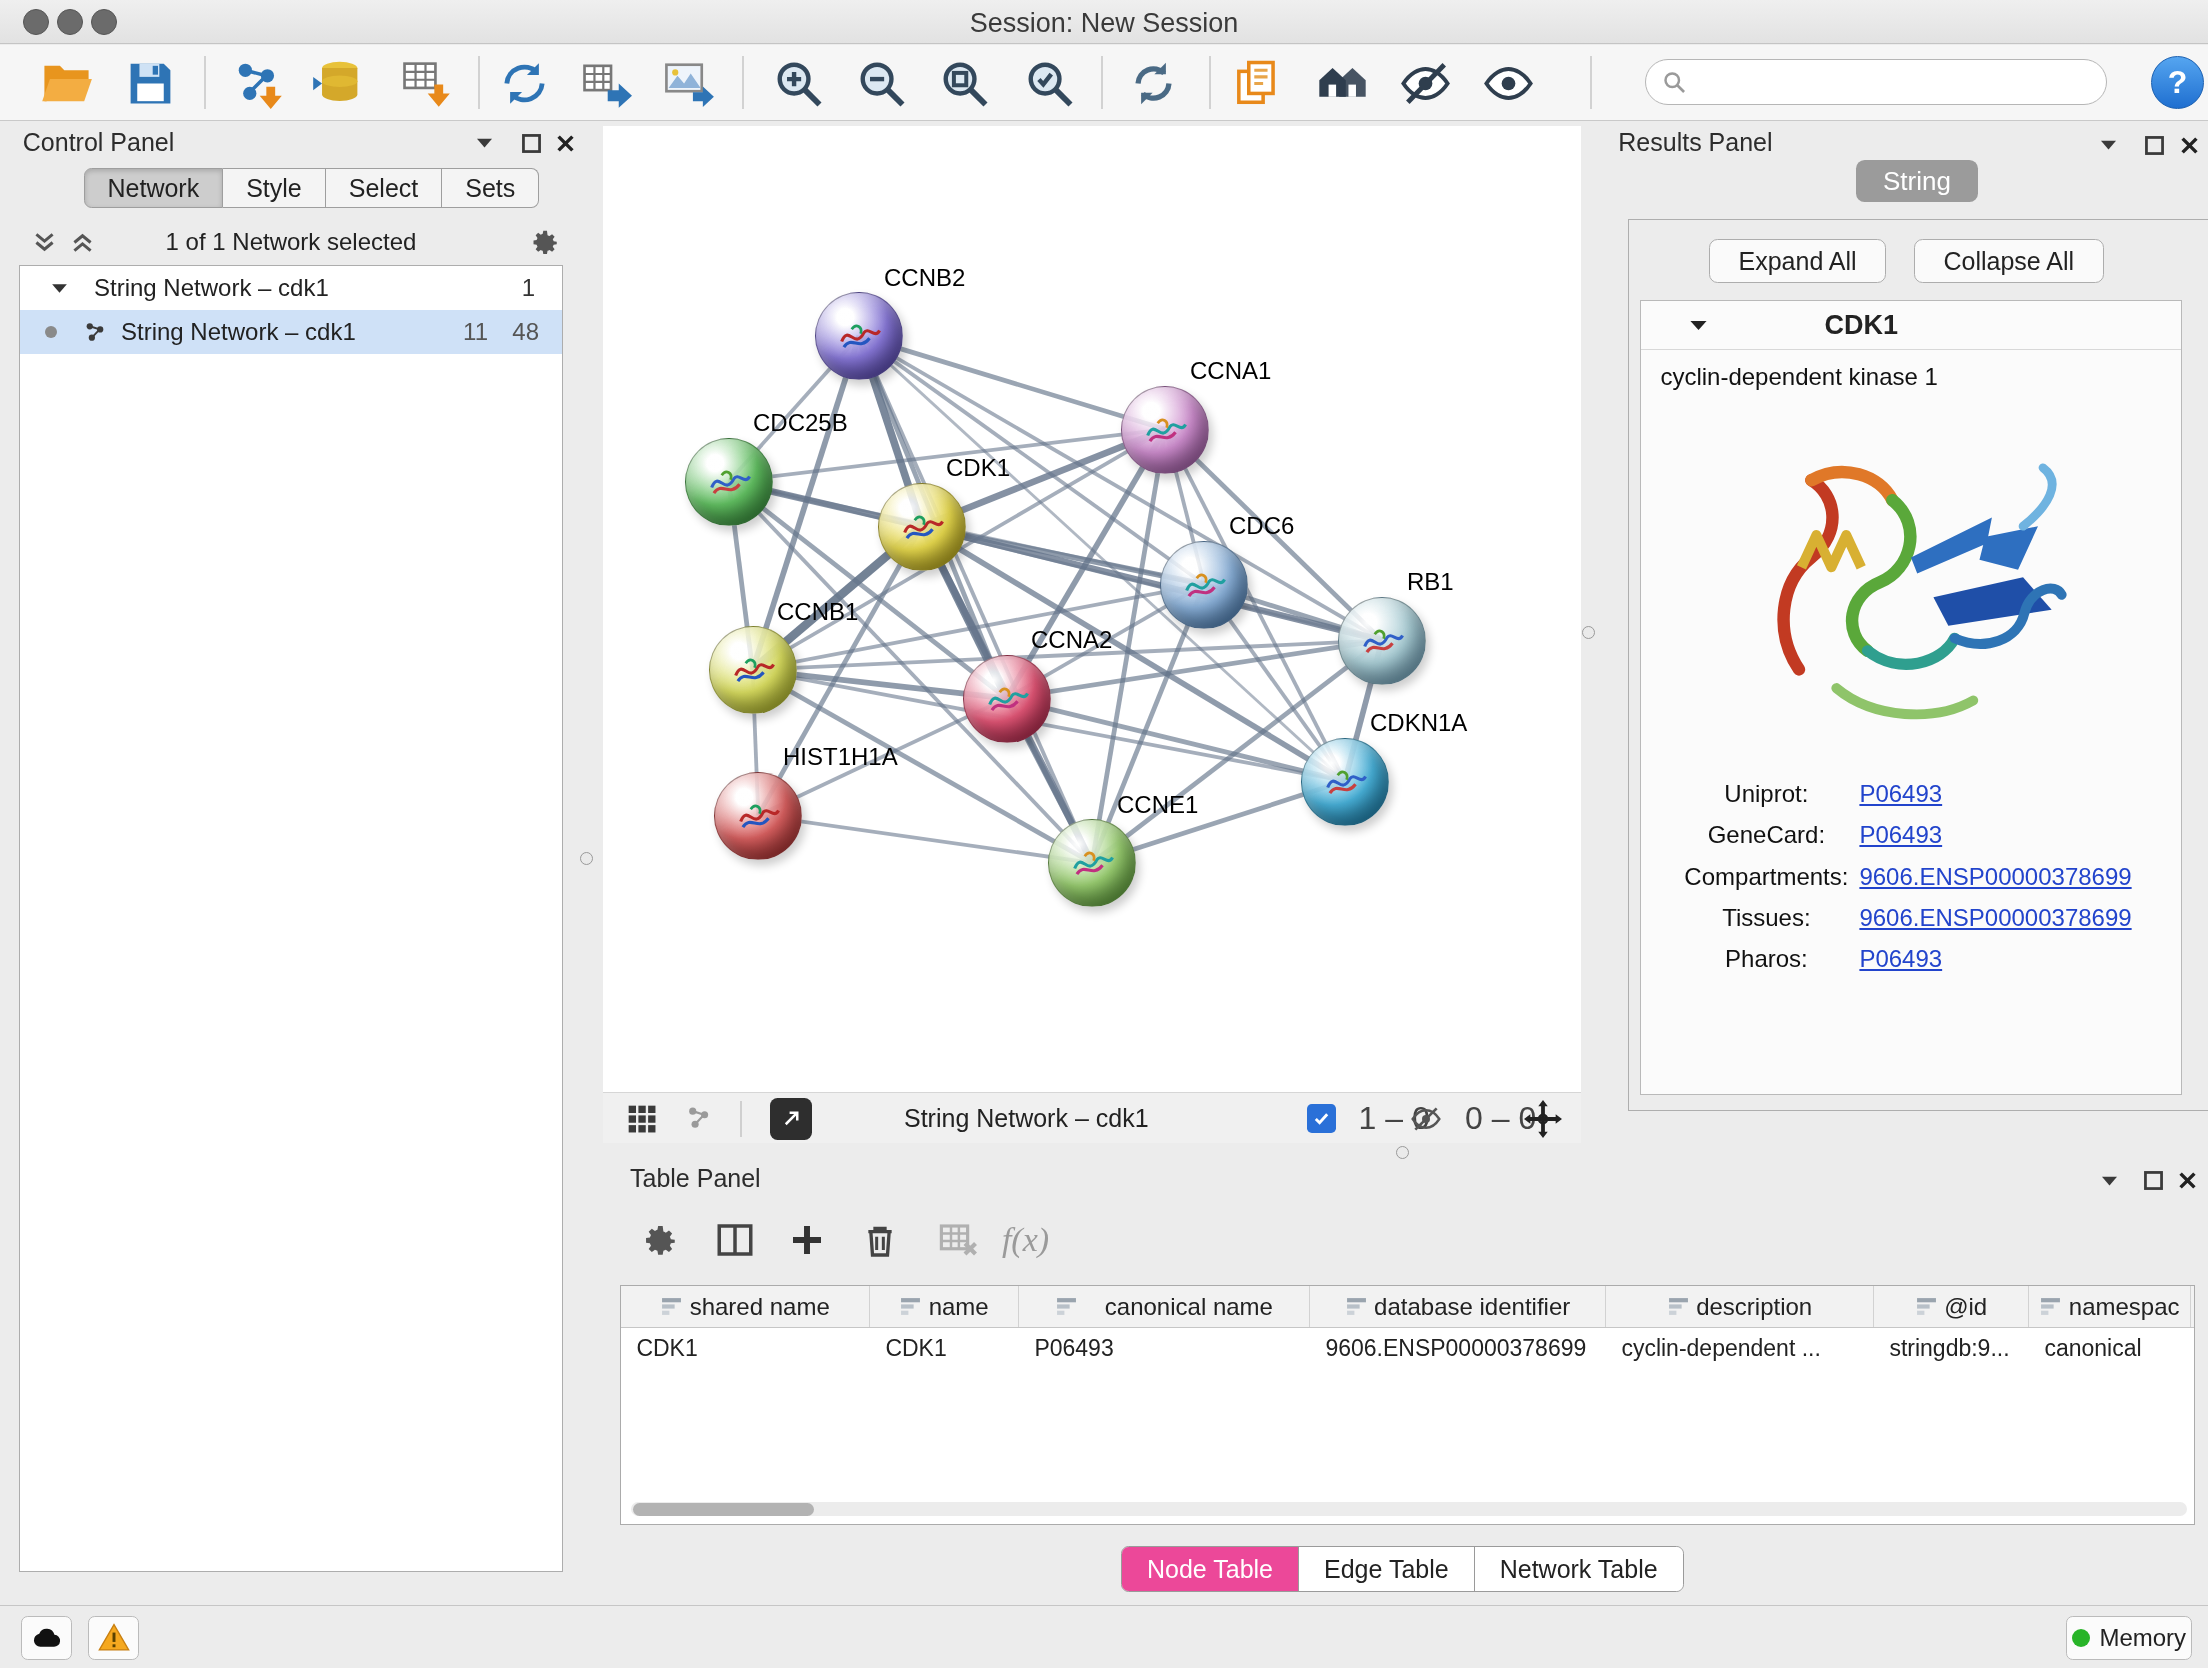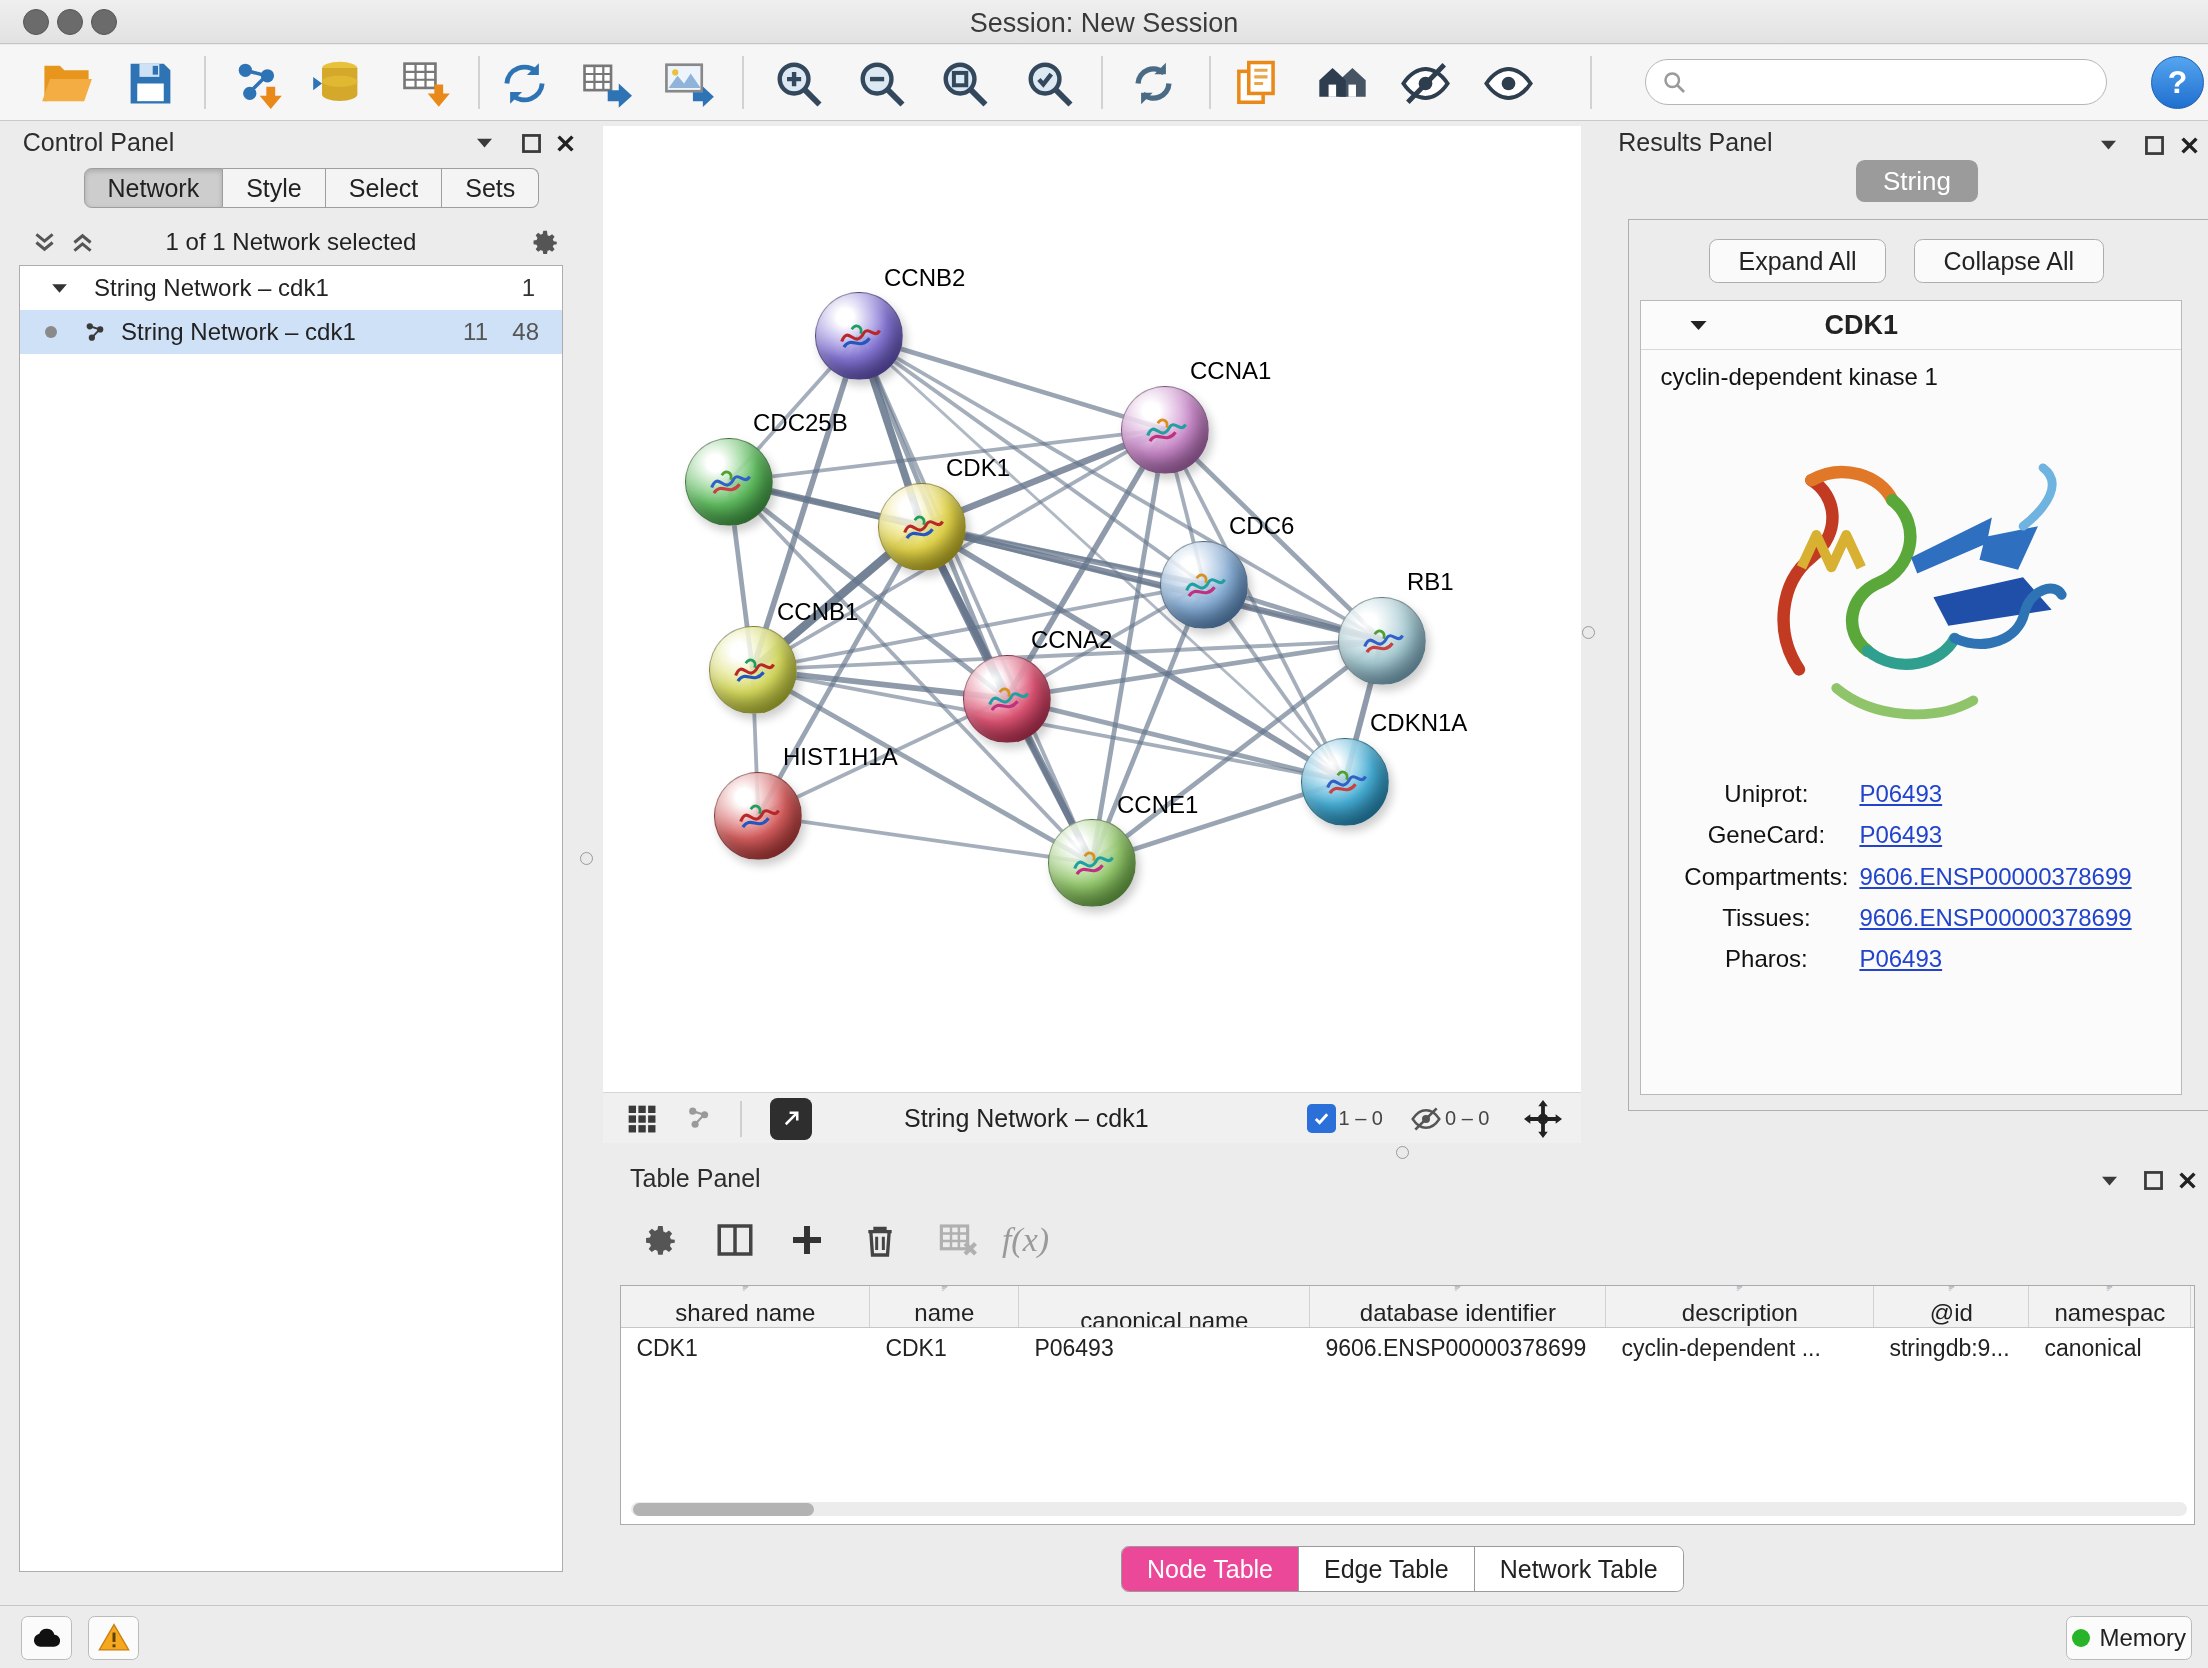--- a/index.html
+++ b/index.html
@@ -54,21 +54,21 @@
     border:1px solid rgba(30,30,30,.35); display:flex; align-items:center; justify-content:center;
     box-shadow:inset -8.6px -12.4px 17px rgba(0,0,0,.30), inset 5.7px 7.6px 11.4px rgba(255,255,255,.30), 3.8px 5.7px 9.5px rgba(0,0,0,.20); }
   .node-label { position:absolute; font-size:24px; color:#000; white-space:nowrap; }
   .netfooter { position:absolute; left:603px; top:1092px; width:978px; height:51px;
     background:#f0f0f0; border-top:1px solid #d6d6d6; }
   .nf-item { position:absolute; top:0; height:51px; display:flex; align-items:center; }
   .nf-darkbtn { width:42px; height:42px; border-radius:7.6px; background:#2e2e2e;
     display:flex; align-items:center; justify-content:center; }
   .nf-check { width:28.5px; height:28.5px; border-radius:4.8px; background:#2a70d8;
     display:flex; align-items:center; justify-content:center; }
-  .nf-count { font-size:20px; color:#444; margin-left:3px; }
+  .nf-count { font-size:32px; color:#444; margin-left:23px; }
 
   
   .handle { position:absolute; width:13.3px; height:13.3px; border-radius:50%;
     background:#eaeaea; border:1px solid #9a9a9a; }
 
   
   .rpanel { position:absolute; left:1605px; top:126px; width:603px; height:1027px; }
   .string-tab { position:absolute; left:251px; top:34px; height:42px; padding:0 27px;
     background:#9b9b9b; border-radius:8.6px; color:#fff; font-size:26px;
     display:flex; align-items:center; }
@@ -88,21 +88,21 @@
 
   
   .tpanel { position:absolute; left:609px; top:1158px; width:1600px; height:447px; }
   .tb-toolbtn { position:absolute; top:53px; width:57px; height:57px; display:flex;
     align-items:center; justify-content:center; }
   .fx { font-family:"Liberation Serif",serif; font-style:italic; color:#9a9a9a; font-size:34px; }
   .tbl-box { position:absolute; left:11.4px; top:127px; width:1575px; height:240px;
     background:#fff; border:1px solid #ababab; }
   .thead { display:flex; height:42px; background:#f2f2f2; border-bottom:1px solid #c6c6c6; }
   .th { display:flex; align-items:center; justify-content:center; gap:7.6px;
-    border-right:1px solid #d2d2d2; font-size:24px; color:#222; overflow:hidden; white-space:nowrap;flex-direction:column; }
+    border-right:1px solid #d2d2d2; font-size:24px; color:#222; overflow:hidden; white-space:nowrap; }
   .tr { display:flex; height:40px; }
   .td { display:flex; align-items:center; padding-left:15px; font-size:23px;
     overflow:hidden; white-space:nowrap; border-right:1px solid transparent; }
   .hscroll { position:absolute; left:9.5px; bottom:7.6px; width:1556px; height:14.3px;
     background:#ececec; border-radius:7.6px; }
   .hthumb { position:absolute; left:1.9px; top:1px; width:181px; height:12.4px;
     background:#b3b3b3; border-radius:6.7px; }
   .tbl-tabs { position:absolute; left:512px; top:388px; display:flex;
     border:1px solid #9a9a9a; border-radius:7.6px; overflow:hidden; }
   .tbl-tab { height:44px; padding:0 25px; display:flex; align-items:center;

